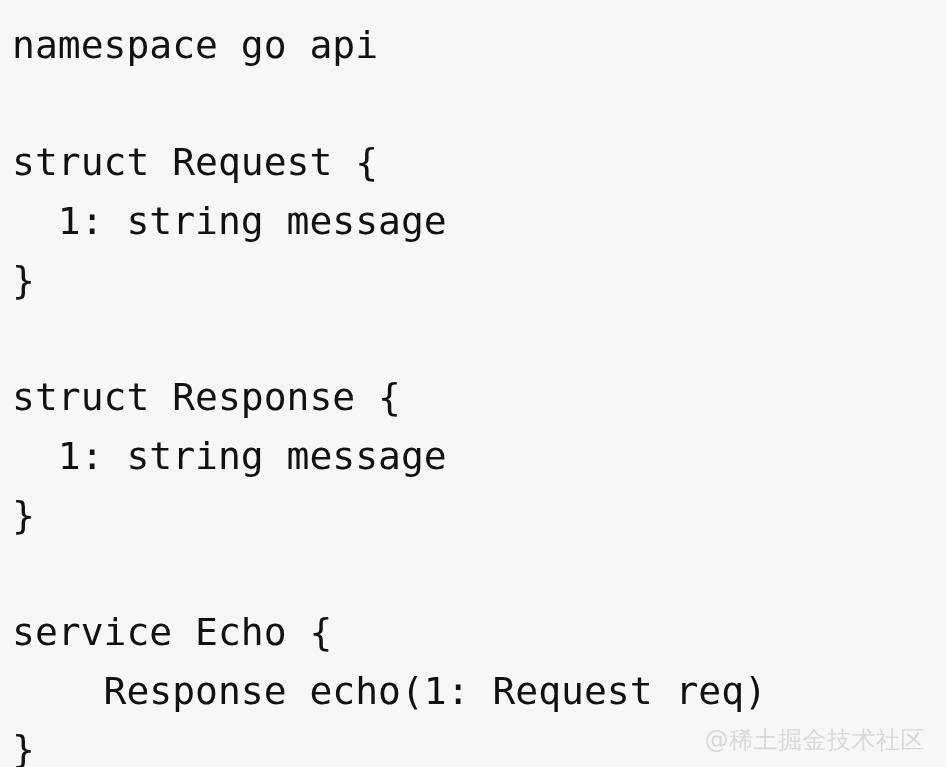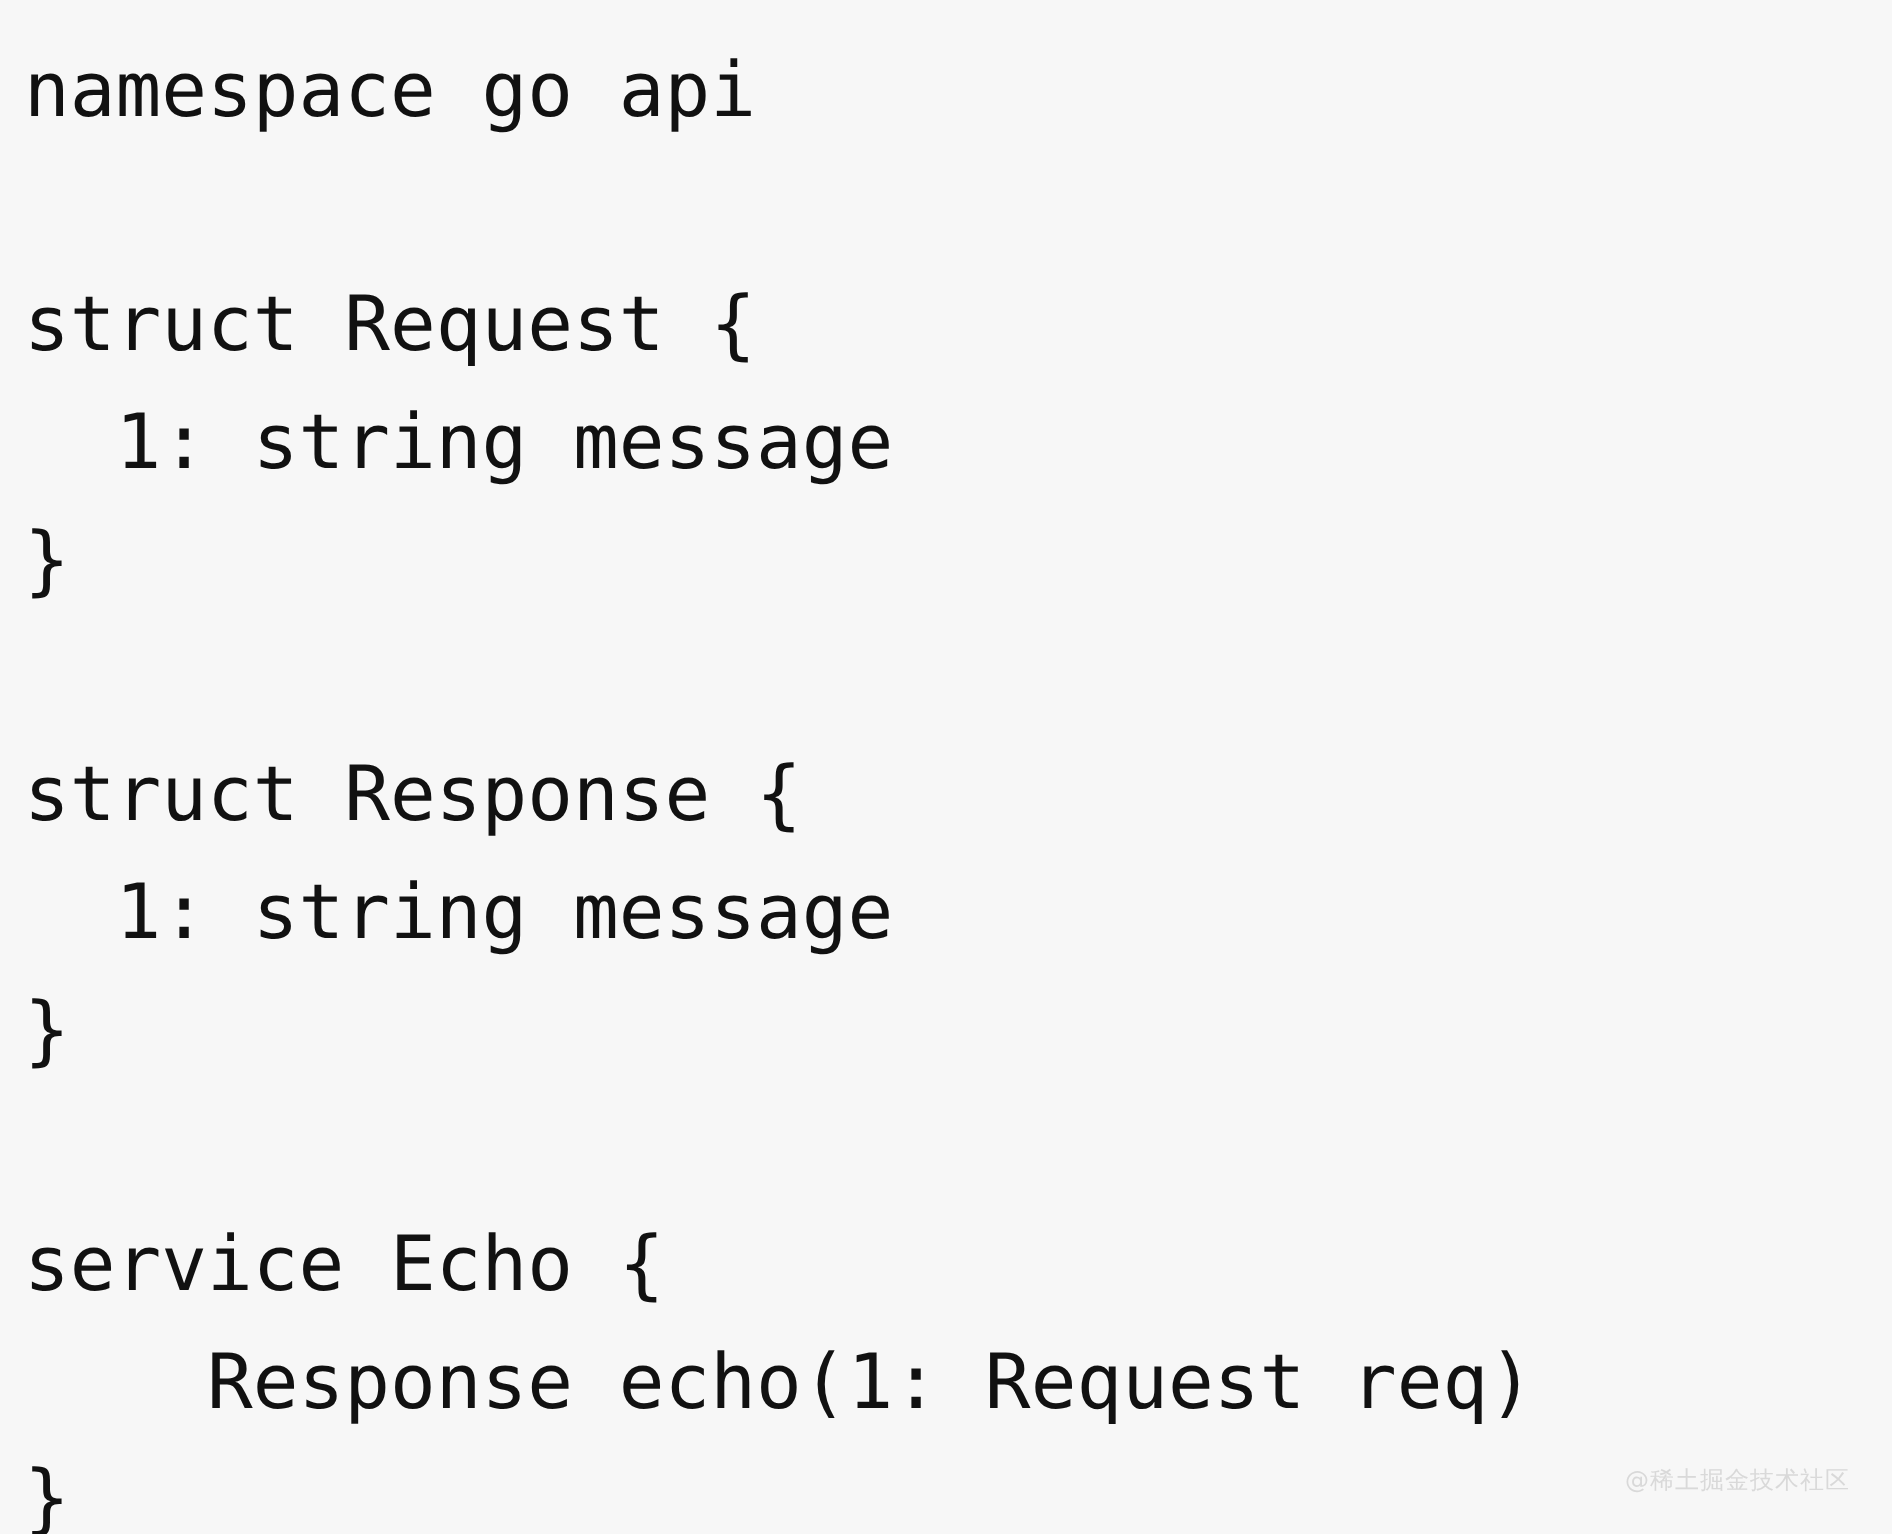--- a/index.html
+++ b/index.html
@@ -45,21 +45,21 @@
     min-height: 58.7px;
   }
   .code-line.blank {
     color: transparent;
   }
   .watermark {
     position: absolute;
     right: 21px;
     bottom: 16px;
     font-family: "DejaVu Sans", "Liberation Sans", sans-serif;
-    font-size: 12px;
+    font-size: 24px;
     line-height: 22px;
     color: #d9d9d9;
     white-space: nowrap;
     letter-spacing: 0.5px;
     user-select: none;
   }
 </style>
 </head>
 <body>
 

